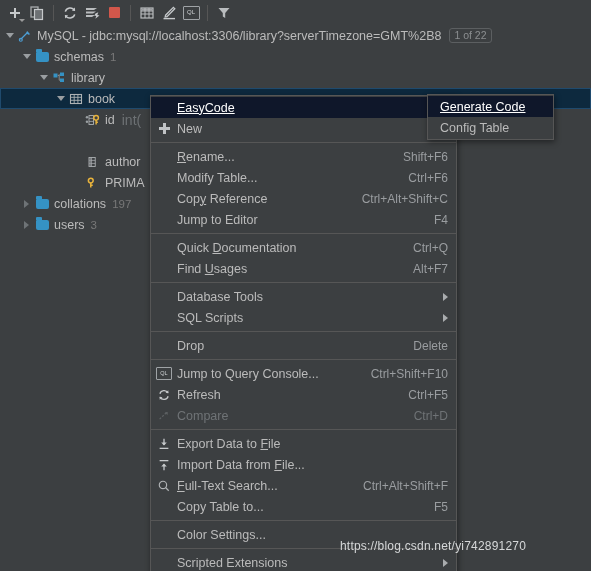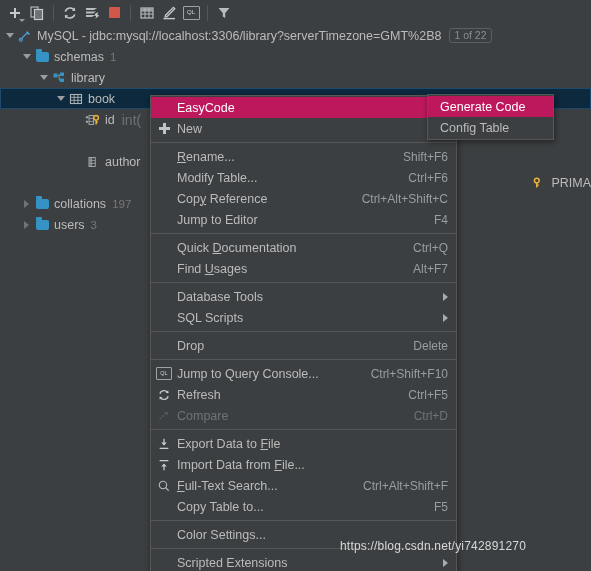--- a/index.html
+++ b/index.html
@@ -80,21 +80,21 @@
     position:absolute;background:#3c3f41;border:1px solid #565656;
     box-shadow:1px 2px 6px rgba(0,0,0,.45);
     padding:1px 0;
   }
   #ctx-menu{left:150px;top:95px;width:305px;}
   #sub-menu{left:427px;top:94px;width:125px;}
   .mi{
     position:relative;height:21px;display:flex;align-items:center;
     padding:0 8px 0 0;font-size:12.5px;color:#bbbbbb;white-space:nowrap;
   }
-  .mi.hl{background:#be185d;color:#ffffff;}
+  .mi.hl{background:#0f172a;color:#ffffff;text-decoration:underline;}
   .mi.disabled{color:#6f7376;}
   .mi-ic{width:26px;flex:0 0 auto;display:flex;align-items:center;justify-content:center;}
   .mi-lbl{flex:1 1 auto;}
   .mi-lbl u{text-decoration:underline;}
   .mi-key{color:#9a9da0;font-size:12px;padding-left:16px;}
   .mi.disabled .mi-key{color:#6f7376;}
   .mi-arrow{
     width:0;height:0;margin-left:10px;
     border-top:4px solid transparent;border-bottom:4px solid transparent;
     border-left:5px solid #a9acae;
@@ -269,21 +269,21 @@
       <span class="icn">
         <svg width="18" height="14" viewBox="0 0 18 14">
           <rect x="4.5" y="2" width="7" height="10" fill="none" stroke="#aeb2b4" stroke-width="1"></rect>
           <path d="M4.5 5.2h7M4.5 8.6h7M7.4 2v10" stroke="#aeb2b4" stroke-width=".8"></path>
           <rect x="4.9" y="2.4" width="2.1" height="9.2" fill="#8e9294" opacity=".75"></rect>
         </svg>
       </span>
       <span class="tlabel">author</span>
     </div>
 
-    <div class="row" style="padding-left:85px;justify-content:flex-end;">
+    <div class="row" style="padding-left:85px;">
       <span class="icn">
         <svg width="18" height="14" viewBox="0 0 18 14">
           <circle cx="6.5" cy="4.3" r="2.7" fill="none" stroke="#e8b33c" stroke-width="1.7"></circle>
           <path d="M6.5 6.8v5.4M6.5 9.4h2.2" stroke="#e8b33c" stroke-width="1.7"></path>
         </svg>
       </span>
       <span class="tlabel">PRIMA</span>
     </div>
 
     <div class="row" style="padding-left:21px;">

